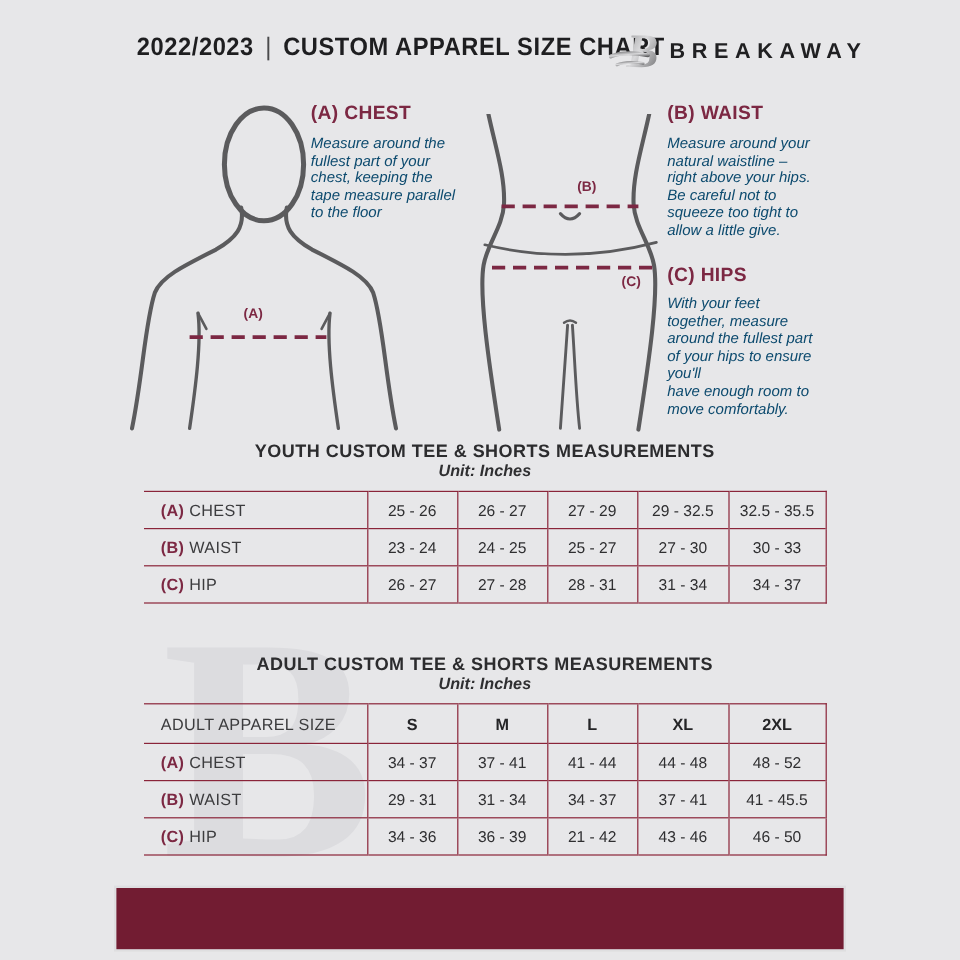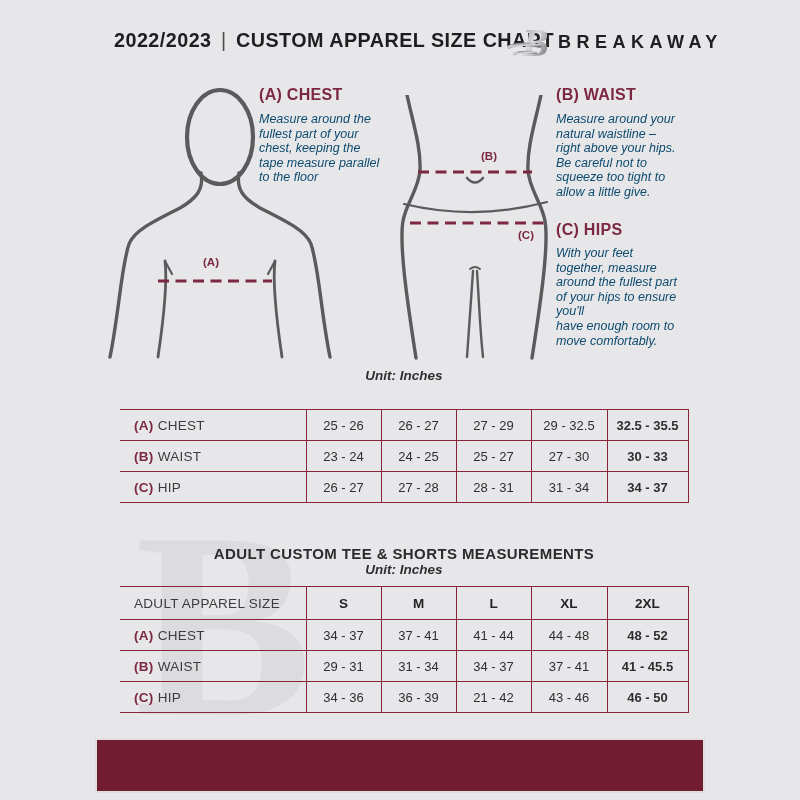--- a/index.html
+++ b/index.html
@@ -23,21 +23,21 @@
   .sec-title{font-size:15px;font-weight:bold;letter-spacing:.4px;color:#2c2c2e;}
   .sec-unit{font-size:13.5px;font-style:italic;font-weight:600;color:#2f2f31;}
 
   
   table.size-table{position:absolute;left:120px;width:568px;border-collapse:collapse;table-layout:fixed;background:transparent;}
   .size-table tr{height:31px;}
   .size-table tr.hdr{height:33px;}
   .size-table td{border-top:1.5px solid #8a2439;padding:0;vertical-align:middle;}
   .size-table tr:last-child td{border-bottom:1.5px solid #8a2439;}
   .size-table td.v{border-left:1.5px solid #8a2439;text-align:center;font-size:13px;color:#2f2f31;}
-  .size-table td.v:last-child{border-right:1.5px solid #8a2439;font-weight:bold;}
+  .size-table td.v:last-child{border-right:1.5px solid #8a2439;}
   .size-table td.lbl{padding-left:14px;font-size:13.5px;color:#3c3c3e;letter-spacing:.3px;text-align:left;}
   .size-table .hdr td.v{font-weight:bold;font-size:13.5px;color:#252527;}
   .pfx{color:#7c2843;font-weight:bold;margin-right:4px;}
 
   
   .watermark{left:135px;top:492px;font-family:"Liberation Serif",serif;font-weight:bold;
              font-size:265px;line-height:1;color:#dcdcdf;z-index:0;}
   .footer-bar{left:97px;top:740px;width:606px;height:51px;background:#721c32;
               box-shadow:0 0 0 2px #dedee0;z-index:2;}
   .z1{z-index:1;}
@@ -114,20 +114,21 @@
   <div class="abs ins-head z1" style="left:556px;top:221px">(C) HIPS</div>
   <div class="abs ins-text z1" style="left:556px;top:246px;width:155px">With your feet
 together, measure
 around the fullest part
 of your hips to ensure
 you'll
 have enough room to
 move comfortably.</div>
 
   <div class="abs sec z1" style="top:368px">
+    <div class="sec-title">YOUTH CUSTOM TEE &amp; SHORTS MEASUREMENTS</div>
     <div class="sec-unit">Unit: Inches</div>
   </div>
 
   <table class="size-table z1" style="top:409px">
     <colgroup>
         <col style="width:186px">
         <col style="width:75px">
         <col style="width:75px">
         <col style="width:75px">
         <col style="width:76px">

